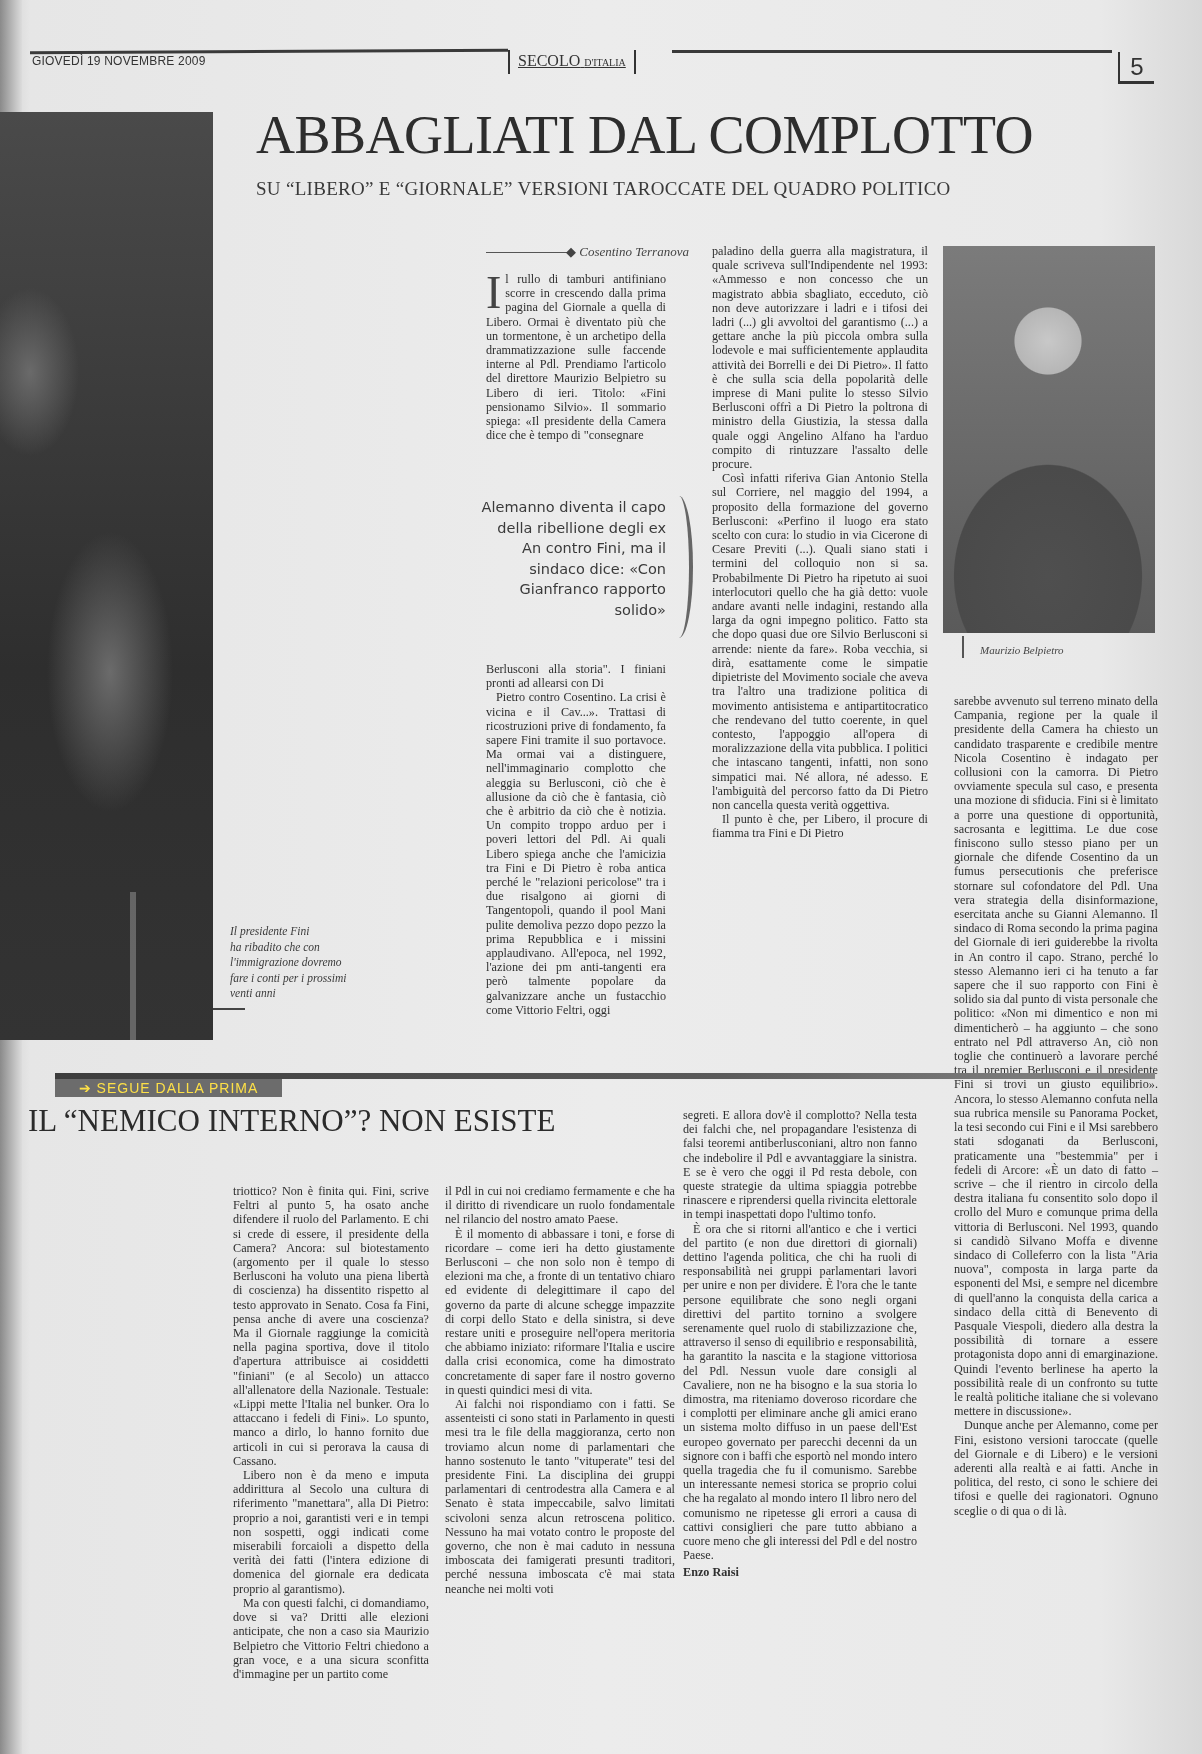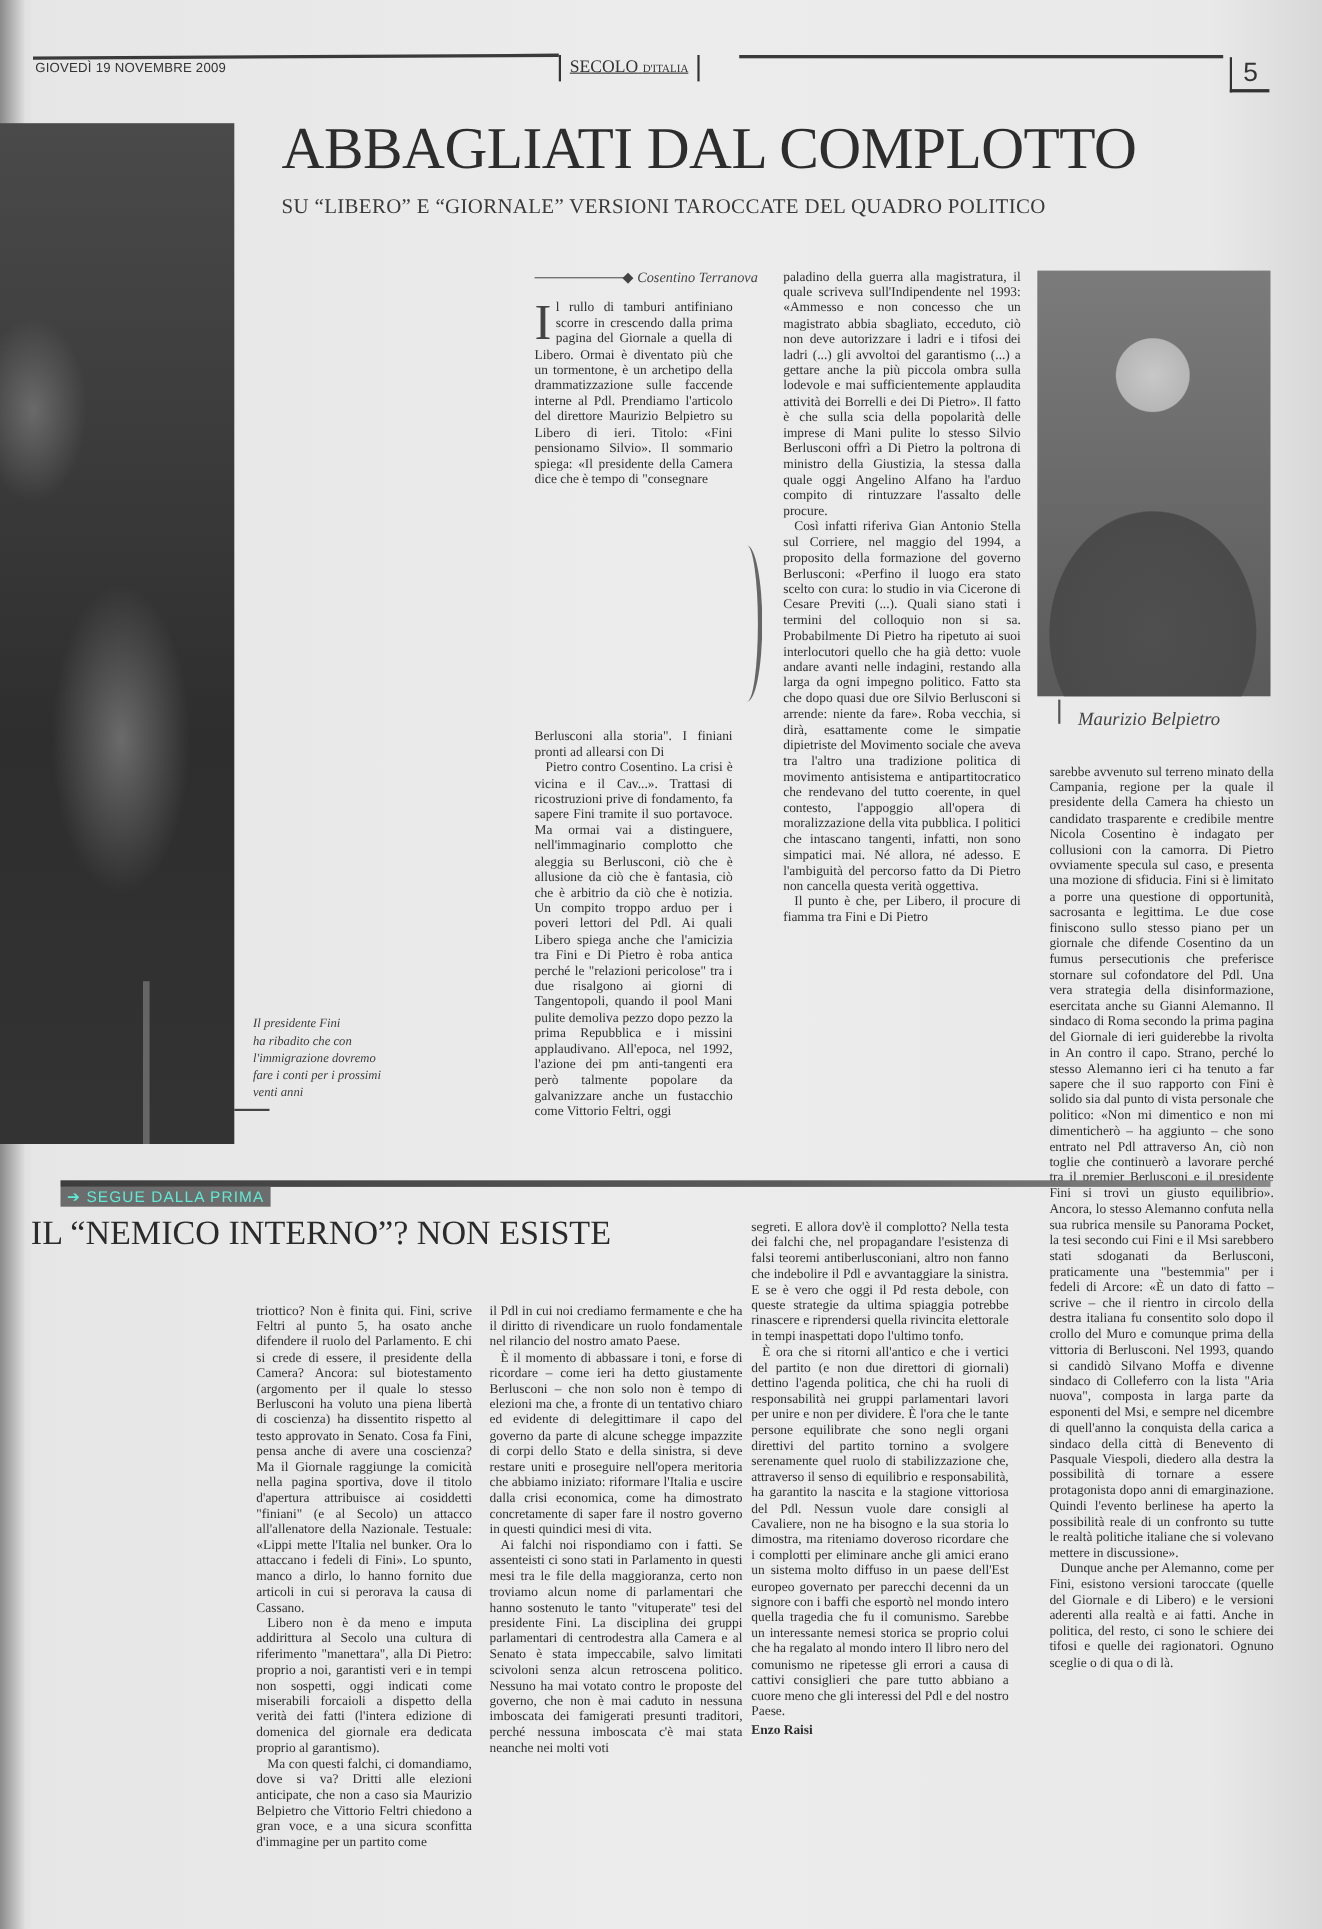--- a/index.html
+++ b/index.html
@@ -38,21 +38,21 @@
       linear-gradient(180deg, #4a4a4a 0%, #3c3c3c 30%, #2e2e2e 60%, #333 100%);
   }
   .photo-fini::after { content:""; position:absolute; left:130px; top:780px; width:6px; height:148px; background:#9a9a9a; opacity:.5; }
   .photo-belpietro {
     position: absolute; left: 943px; top: 246px; width: 212px; height: 387px;
     background:
       radial-gradient(circle 55px at 105px 95px, #c8c8c8 0%, #b6b6b6 60%, transparent 62%),
       radial-gradient(ellipse 110px 130px at 105px 330px, #4f4f4f 0%, #4a4a4a 85%, transparent 86%),
       linear-gradient(180deg, #7b7b7b, #5a5a5a);
   }
-  .caption-belpietro { position: absolute; left: 980px; top: 644px; font-style: italic; font-size: 17px; color: #444; }
+  .caption-belpietro { position: absolute; left: 980px; top: 644px; font-style: italic; font-size: 11px; color: #444; }
   .caption-rule { position: absolute; left: 962px; top: 636px; width: 2px; height: 22px; background: #555; }
 
   
   .blurb { position: absolute; left: 254px; top: 240px; width: 210px; border-right: 3px solid #555; }
   .blurb div { font-size: 15px; line-height: 22.5px; text-align: right; padding-right: 6px; border-top: 1px solid #777; color: #333; white-space: nowrap; }
   .blurb div:last-child { border-bottom: 2px solid #777; }
 
   .byline-rule { position: absolute; left: 486px; top: 252px; width: 84px; height: 1px; background: #555; }
   .byline { position: absolute; left: 566px; top: 244px; font-style: italic; font-size: 13px; color: #444; }
 
@@ -62,21 +62,21 @@
   .dropcap { float: left; font-size: 46px; line-height: 38px; padding: 2px 4px 0 0; color: #444; }
 
   .pull-quote { position: absolute; left: 478px; top: 497px; width: 188px; text-align: right; font-family: "DejaVu Sans", "Liberation Sans", sans-serif; font-size: 14.5px; line-height: 20.5px; color: #3a3a3a; }
   .pull-bracket { position: absolute; left: 665px; top: 496px; width: 28px; height: 142px; border-right: 4px solid #666; border-radius: 0 50% 50% 0; }
 
   .caption-fini { position: absolute; left: 230px; top: 924px; font-style: italic; font-size: 11.5px; line-height: 15.5px; color: #3a3a3a; }
   .caption-fini-rule { position: absolute; left: 213px; top: 1008px; width: 32px; height: 2px; background: #444; }
 
   
   .sec-bar { position: absolute; left: 55px; top: 1073px; width: 1100px; height: 6px; background: linear-gradient(90deg,#3d3d3d,#5a5a5a 60%,#8a8a8a); }
-  .sec-tag { position: absolute; left: 55px; top: 1079px; height: 18px; padding: 0 6px; background: #6c6c6c; color: #5eead4; font-family: "Liberation Sans", sans-serif; font-size: 14px; letter-spacing: 1px; line-height: 18px; }
+  .sec-tag { position: absolute; left: 55px; top: 1079px; height: 18px; padding: 0 24px; background: #6c6c6c; color: #fde047; font-family: "Liberation Sans", sans-serif; font-size: 14px; letter-spacing: 1px; line-height: 18px; }
   .headline2 { position: absolute; left: 28px; top: 1103px; font-size: 31px; color: #2b2b2b; white-space: nowrap; text-align: center; }
   .signature { font-weight: bold; text-align: left; text-indent: 0 !important; margin-top: 2px; }
 </style>
 </head>
 <body>
 
 <div class="page">
   <div class="spine"></div>
 
   <div class="hdr-rule-l"></div>
@@ -93,20 +93,21 @@
   <div class="subhead">SU “LIBERO” E “GIORNALE” VERSIONI TAROCCATE DEL QUADRO POLITICO</div>
 
 
   <div class="byline-rule"></div>
   <div class="byline">◆ <span>Cosentino Terranova</span></div>
 
   <div class="col" style="left:486px; top:272px; width:180px;">
     <p class="noindent"><span class="dropcap">I</span><span>l rullo di tamburi antifiniano scorre in crescendo dalla prima pagina del Giornale a quella di Libero. Ormai è diventato più che un tormentone, è un archetipo della drammatizzazione sulle faccende interne al Pdl. Prendiamo l'articolo del direttore Maurizio Belpietro su Libero di ieri. Titolo: «Fini pensionamo Silvio». Il sommario spiega: «Il presidente della Camera dice che è tempo di "consegnare</span></p>
   </div>
 
+  <div class="pull-quote">Alemanno diventa il capo della ribellione degli ex An contro Fini, ma il sindaco dice: «Con Gianfranco rapporto solido»</div>
   <div class="pull-bracket"></div>
 
   <div class="col" style="left:486px; top:662px; width:180px;">
     <p class="noindent">Berlusconi alla storia". I finiani pronti ad allearsi con Di</p>
     <p>Pietro contro Cosentino. La crisi è vicina e il Cav...». Trattasi di ricostruzioni prive di fondamento, fa sapere Fini tramite il suo portavoce. Ma ormai vai a distinguere, nell'immaginario complotto che aleggia su Berlusconi, ciò che è allusione da ciò che è fantasia, ciò che è arbitrio da ciò che è notizia. Un compito troppo arduo per i poveri lettori del Pdl. Ai quali Libero spiega anche che l'amicizia tra Fini e Di Pietro è roba antica perché le "relazioni pericolose" tra i due risalgono ai giorni di Tangentopoli, quando il pool Mani pulite demoliva pezzo dopo pezzo la prima Repubblica e i missini applaudivano. All'epoca, nel 1992, l'azione dei pm anti-tangenti era però talmente popolare da galvanizzare anche un fustacchio come Vittorio Feltri, oggi</p>
   </div>
 
   <div class="col" style="left:712px; top:244px; width:216px;">
     <p class="noindent">paladino della guerra alla magistratura, il quale scriveva sull'Indipendente nel 1993: «Ammesso e non concesso che un magistrato abbia sbagliato, ecceduto, ciò non deve autorizzare i ladri e i tifosi dei ladri (...) gli avvoltoi del garantismo (...) a gettare anche la più piccola ombra sulla lodevole e mai sufficientemente applaudita attività dei Borrelli e dei Di Pietro». Il fatto è che sulla scia della popolarità delle imprese di Mani pulite lo stesso Silvio Berlusconi offrì a Di Pietro la poltrona di ministro della Giustizia, la stessa dalla quale oggi Angelino Alfano ha l'arduo compito di rintuzzare l'assalto delle procure.</p>
     <p>Così infatti riferiva Gian Antonio Stella sul Corriere, nel maggio del 1994, a proposito della formazione del governo Berlusconi: «Perfino il luogo era stato scelto con cura: lo studio in via Cicerone di Cesare Previti (...). Quali siano stati i termini del colloquio non si sa. Probabilmente Di Pietro ha ripetuto ai suoi interlocutori quello che ha già detto: vuole andare avanti nelle indagini, restando alla larga da ogni impegno politico. Fatto sta che dopo quasi due ore Silvio Berlusconi si arrende: niente da fare». Roba vecchia, si dirà, esattamente come le simpatie dipietriste del Movimento sociale che aveva tra l'altro una tradizione politica di movimento antisistema e antipartitocratico che rendevano del tutto coerente, in quel contesto, l'appoggio all'opera di moralizzazione della vita pubblica. I politici che intascano tangenti, infatti, non sono simpatici mai. Né allora, né adesso. E l'ambiguità del percorso fatto da Di Pietro non cancella questa verità oggettiva.</p>

